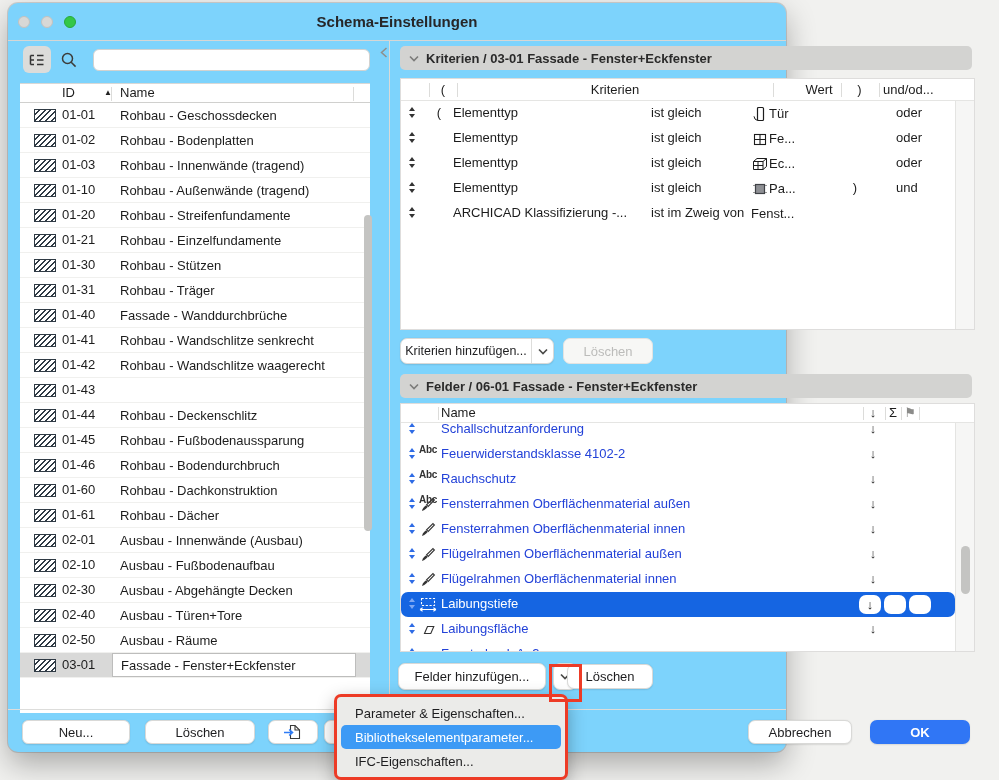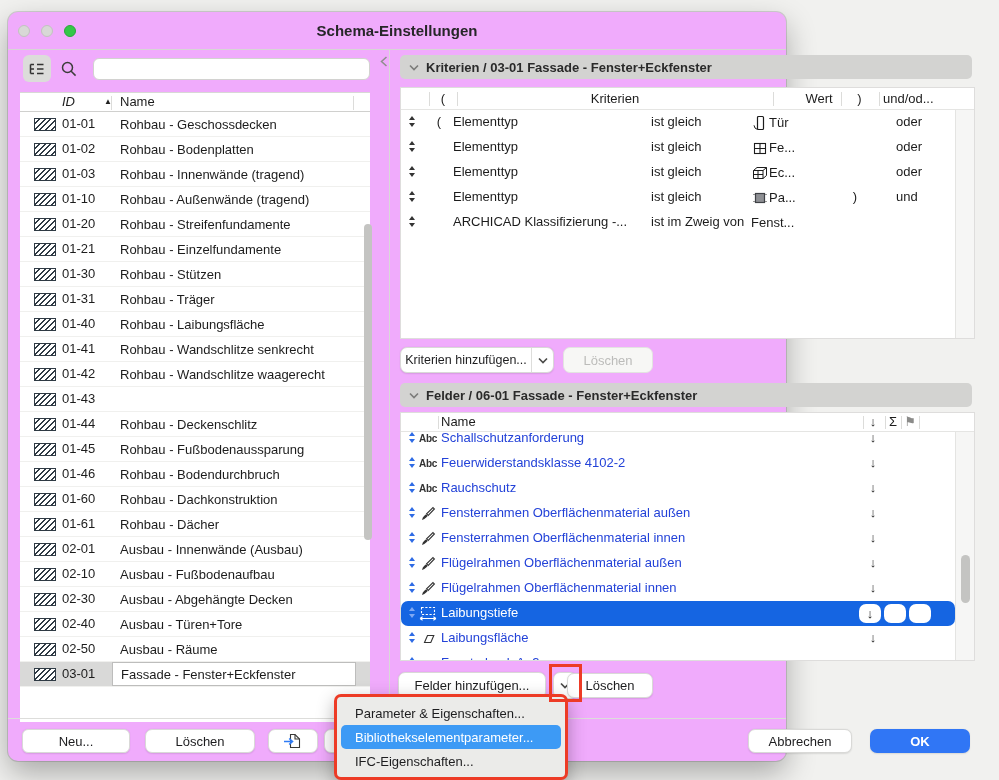--- a/index.html
+++ b/index.html
@@ -5,41 +5,41 @@
   * { box-sizing: border-box; margin: 0; padding: 0; }
   html,body { width: 999px; height: 780px; }
   .stage {
     position: relative; width: 999px; height: 780px;
     background: #f1f1ef; overflow: hidden;
     font-family: "Liberation Sans", sans-serif;
     -webkit-font-smoothing: antialiased;
     color: #1d1d1f;
   }
   .dialog {
-    position: absolute; left: 8px; top: 12px; width: 778px; height: 749px;
-    background: #f0abfc; border-radius: 10px;
+    position: absolute; left: 8px; top: 3px; width: 778px; height: 749px;
+    background: #7dd3fc; border-radius: 10px;
     box-shadow: 0 12px 30px rgba(0,0,0,.30), 0 0 0 1px rgba(0,0,0,.13);
   }
   
   .titlebar { position: absolute; left:0; top:0; right:0; height:38px; border-bottom:1px solid #d6d6d4; }
   .title { position:absolute; left:0; right:0; top:0; height:38px; line-height:38px; text-align:center; font-size:15px; font-weight:bold; color:#262628; }
   .tl { position:absolute; top:13px; width:12px; height:12px; border-radius:50%; }
   .tl.gray { background:#d8d8d6; border:1px solid #c2c2c0; }
   .tl.green { background:#33c748; border:1px solid #29a83b; }
   .tl1 { left:10px; } .tl2 { left:33px; } .tl3 { left:56px; }
 
   
   .tree-btn { position:absolute; left:15px; top:43px; width:28px; height:27px; background:#dcdcda; border-radius:6px; display:flex; align-items:center; justify-content:center; color:#333; }
   .search-ic { position:absolute; left:52px; top:48px; width:18px; height:18px; color:#3c3c3a; }
   .search-input { position:absolute; left:85px; top:46px; width:277px; height:22px; background:#fff; border:1px solid #d2d2d0; border-radius:6px; font-size:13px; padding:0 8px; outline:none; font-family:"Liberation Sans",sans-serif; }
 
   
   .l-list { position:absolute; left:12px; top:80px; width:350px; height:630px; background:#fff; }
   .l-header { position:absolute; left:0; top:0; right:0; height:20px; background:#fff; border-top:1px solid #d8d8d6; border-bottom:1px solid #d0d0ce; font-size:13px; color:#1c1c1c; }
-  .l-header .h-id { position:absolute; left:42px; top:1px;font-style:italic; }
+  .l-header .h-id { position:absolute; left:42px; top:1px; }
   .l-header .h-sort { position:absolute; left:84px; top:4px; font-size:8px; color:#222; }
   .l-header .h-name { position:absolute; left:100px; top:1px; }
   .l-header .tick { position:absolute; top:3px; width:1px; height:14px; background:#dcdcda; }
   .l-rows { position:absolute; left:0; top:20px; right:0; }
   .l-row { position:relative; height:25px; background:#fff; border-bottom:1px solid #f0f0ee; font-size:13px; color:#1c1c1c; }
   .hatch { position:absolute; left:14px; top:6px; width:22px; height:13px; border:1.5px solid #2f3a44;
            background:repeating-linear-gradient(135deg,#ffffff 0 2.5px,#2f3a44 2.5px 4px); }
   .l-id { position:absolute; left:42px; top:4px; }
   .l-name-cell { position:absolute; left:92px; right:14px; top:0; bottom:0; display:flex; align-items:center; }
   .l-name { padding-left:8px; white-space:nowrap; }
@@ -103,21 +103,21 @@
   .f-head .tick { position:absolute; top:3px; width:1px; height:13px; background:#dcdcda; }
   .fh-name { position:absolute; left:40px; top:1px; }
   .fh-sort { position:absolute; left:462px; width:20px; text-align:center; top:1px; }
   .fh-sum { position:absolute; left:484px; width:16px; text-align:center; top:1px; }
   .fh-flag { position:absolute; left:500px; width:18px; text-align:center; top:1px; color:#8b8b89; }
   .f-view { position:absolute; left:0; top:19px; right:19px; bottom:0; overflow:hidden; }
   .f-rows { margin-top:-6px; }
   .f-row { position:relative; height:25px; font-size:13px; color:#333; }
   .f-row .ud { position:absolute; left:8px; top:6px; color:#2e6be5; }
   .f-ic { position:absolute; left:18px; top:4px; width:18px; height:17px; display:none; align-items:center; justify-content:center; }
-  .ic-abc { font-size:10px; font-weight:bold; letter-spacing:-0.3px; }
+  .ic-abc { font-size:10px; font-weight:bold; letter-spacing:-0.3px;margin-top:20px; }
   .f-row[data-icon="abc"] .ic-abc,
   .f-row[data-icon="brush"] .ic-brush,
   .f-row[data-icon="dim"] .ic-dim,
   .f-row[data-icon="para"] .ic-para,
   .f-row[data-icon="rect"] .ic-rect { display:flex; }
   .f-name { position:absolute; left:40px; top:4px; color:#2342d8; white-space:nowrap; }
   .f-sort { position:absolute; left:464px; width:16px; text-align:center; top:4px; color:#222; }
   .f-pills { position:absolute; left:458px; top:3px; display:none; gap:3px; }
   .pill { width:22px; height:19px; background:#fff; border-radius:7px; display:flex; align-items:center; justify-content:center; font-size:13px; color:#111; }
   .f-row.selected { background:#1565e2; color:#fff;border-radius:7px; }
@@ -249,21 +249,21 @@
             <span class="l-id">01-31</span>
             <span class="l-name-cell">
               <span class="l-name">Rohbau - Träger</span>
             </span>
           </div>
 
           <div class="l-row">
             <span class="hatch"></span>
             <span class="l-id">01-40</span>
             <span class="l-name-cell">
-              <span class="l-name">Rohbau - Laibungsfläche</span>
+              <span class="l-name">Fassade - Wanddurchbrüche</span>
             </span>
           </div>
 
           <div class="l-row">
             <span class="hatch"></span>
             <span class="l-id">01-41</span>
             <span class="l-name-cell">
               <span class="l-name">Rohbau - Wandschlitze senkrecht</span>
             </span>
           </div>

